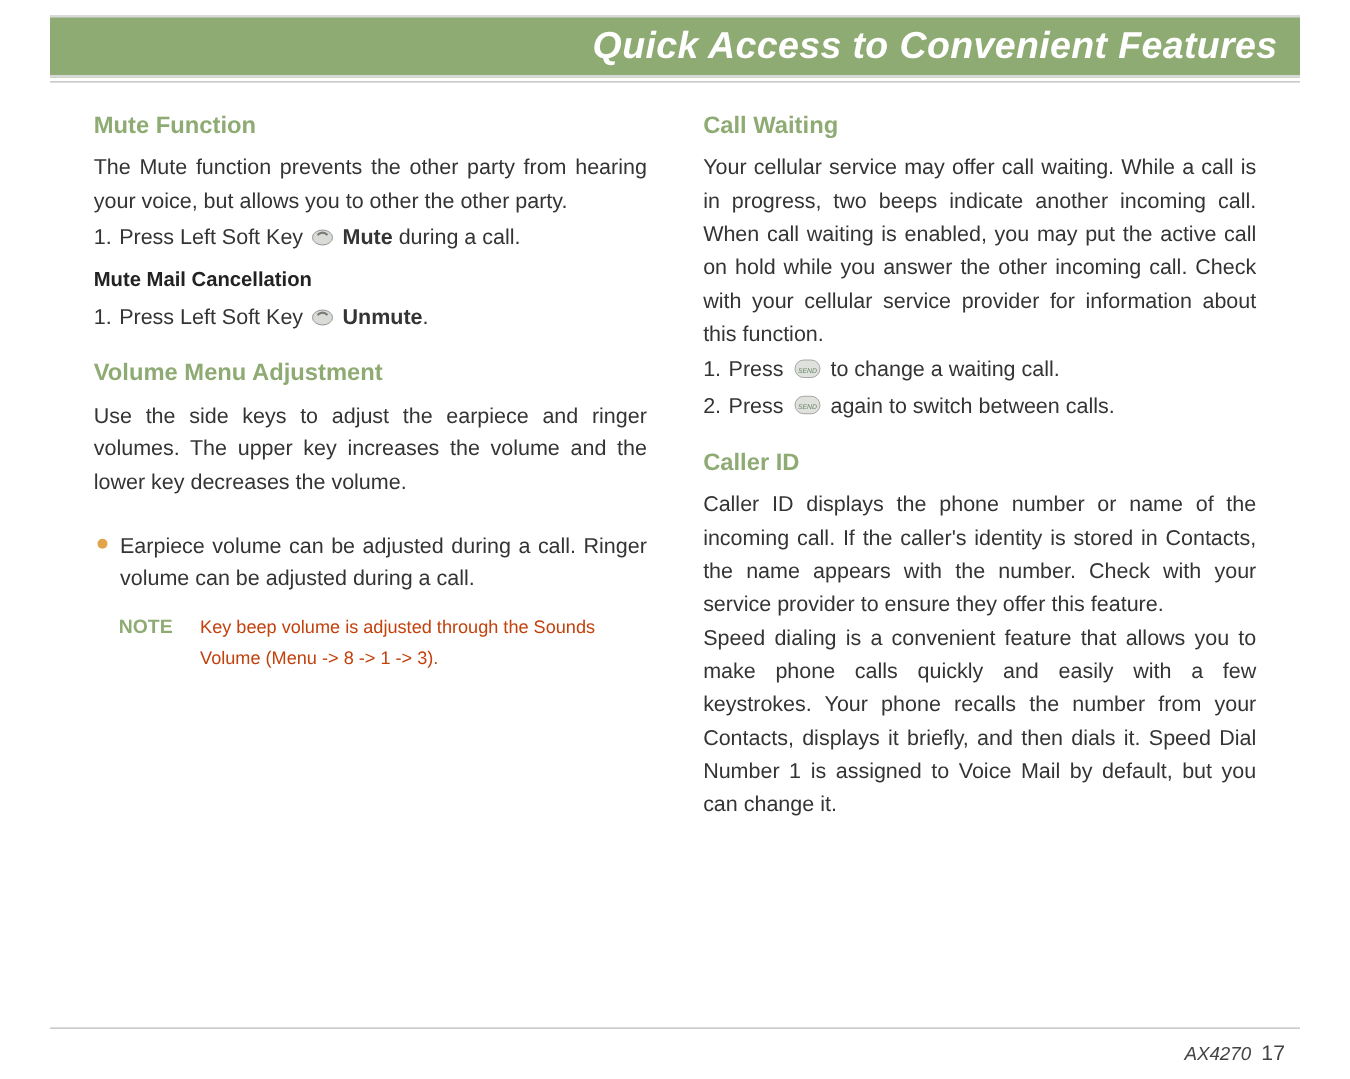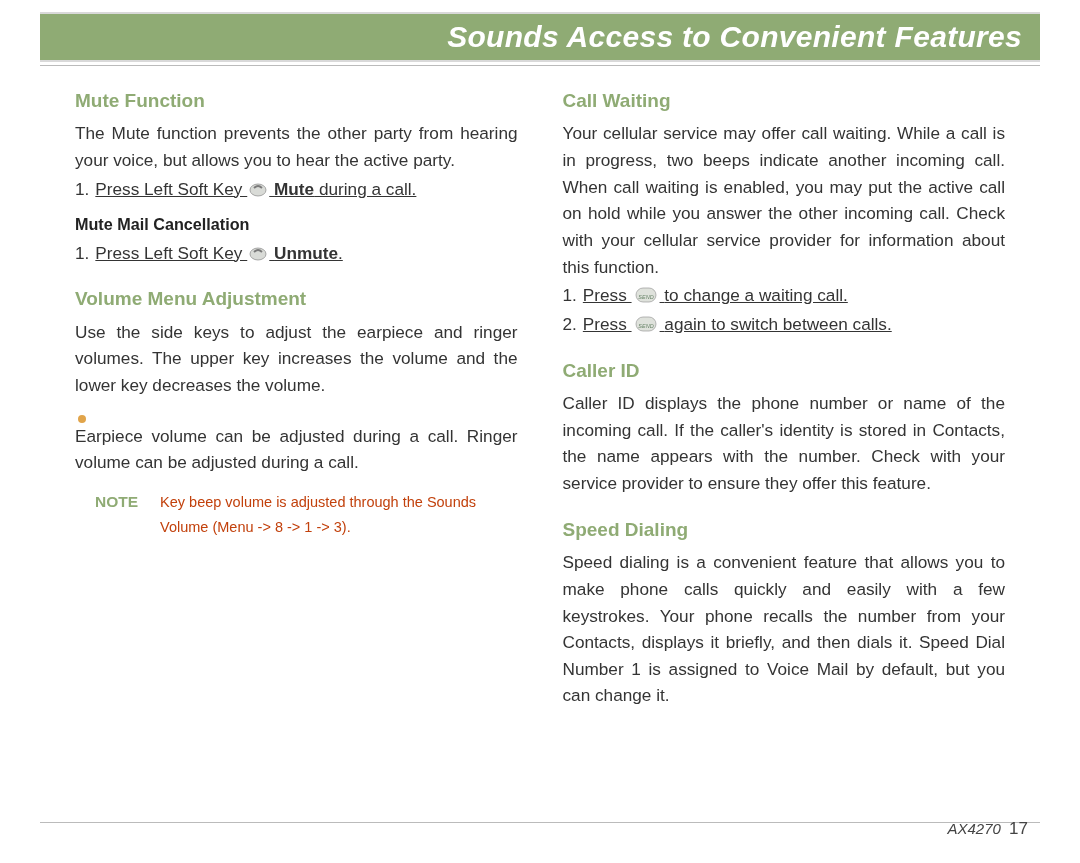--- a/index.html
+++ b/index.html
@@ -63,35 +63,34 @@
     margin-bottom: 2px;
     color: #222;
   }
   .body-text { text-align: justify; }
   .step {
     display: flex;
     align-items: flex-start;
     margin-top: 2px;
   }
   .step .num { flex: 0 0 auto; margin-right: 6px; }
-  .step .txt { flex: 1; text-decoration: underline; }
+  .step .txt { flex: 1; }
   .btn-icon {
     display: inline-block;
     width: 18px;
     height: 18px;
     vertical-align: -3px;
     margin: 0 2px;
   }
   .bold-inline { font-weight: bold; }
   .bullet-row {
     display: flex;
     align-items: flex-start;
-    margin-top: 8px;
+    margin-top: 24px;
     text-align: justify;
-    flex-direction: column;
   }
   .dot {
     flex: 0 0 auto;
     width: 8px;
     height: 8px;
     background: #e1a44a;
     border-radius: 50%;
     margin-top: 8px;
     margin-right: 10px;
     margin-left: 3px;
@@ -114,42 +113,42 @@
   .footer-rule {
     position: absolute;
     left: 40px;
     right: 40px;
     bottom: 52px;
     border-top: 1px solid #bbb;
   }
   .footer {
     position: absolute;
     right: 52px;
-    bottom: 36px;
+    bottom: 22px;
     font-size: 15px;
     color: #444;
   }
   .footer .model { font-style: italic; margin-right: 4px; }
   .footer .pnum { font-size: 17px; }
 </style>
 </head>
 <body>
 
 <div class="page">
   <div class="title-bar">
-    <h1>Sounds Access to Convenient Features</h1>
+    <h1>Quick Access to Convenient Features</h1>
   </div>
   <hr class="rule">
 
   <div class="columns">
 
     <div class="col">
 
       <div class="sec-head first">Mute Function</div>
-      <div class="body-text">The Mute function prevents the other party from hearing your voice, but allows you to hear the active party.</div>
+      <div class="body-text">The Mute function prevents the other party from hearing your voice, but allows you to other the other party.</div>
 
       <div class="step">
         <span class="num">1.</span>
         <span class="txt">
           <span>Press Left Soft Key </span>
           <svg class="btn-icon" viewBox="0 0 18 18">
               <ellipse cx="9" cy="10" rx="8" ry="6" fill="#d9dbd7" stroke="#888" stroke-width="0.7"></ellipse>
               <path d="M5 8 Q9 4 13 8" stroke="#7a7a7a" stroke-width="1.8" fill="none"></path>
             </svg>
           <span class="bold-inline">Mute</span><span> during a call.</span>
@@ -207,21 +206,20 @@
               <rect x="1" y="2" rx="7" ry="7" width="20" height="14" fill="#dfe2dc" stroke="#9a9a9a" stroke-width="0.7"></rect>
               <text x="11" y="12.5" font-size="5.5" font-style="italic" text-anchor="middle" fill="#6a866a">SEND</text>
             </svg>
           <span> again to switch between calls.</span>
         </span>
       </div>
 
       <div class="sec-head">Caller ID</div>
       <div class="body-text">Caller ID displays the phone number or name of the incoming call. If the caller's identity is stored in Contacts, the name appears with the number. Check with your service provider to ensure they offer this feature.</div>
 
-      <div class="sec-head">Speed Dialing</div>
       <div class="body-text">Speed dialing is a convenient feature that allows you to make phone calls quickly and easily with a few keystrokes. Your phone recalls the number from your Contacts, displays it briefly, and then dials it. Speed Dial Number 1 is assigned to Voice Mail by default, but you can change it.</div>
     </div>
   </div>
 
   <div class="footer-rule"></div>
   <div class="footer">
     <span class="model">AX4270</span>
     <span class="pnum">17</span>
   </div>
 </div>

